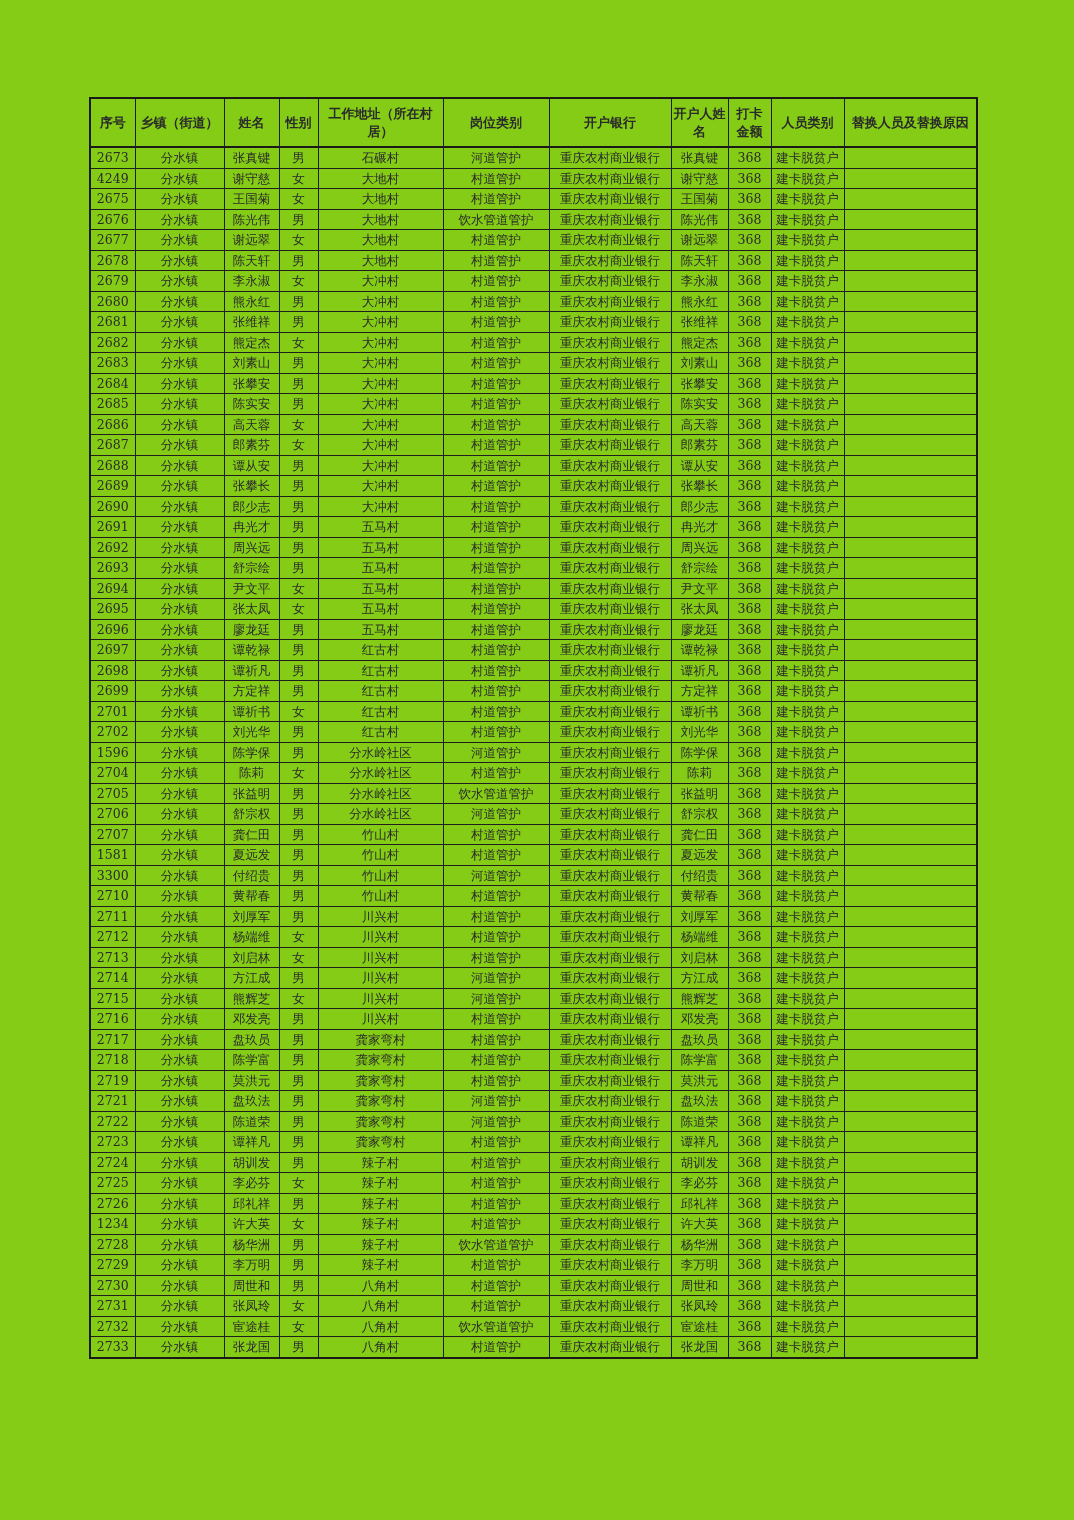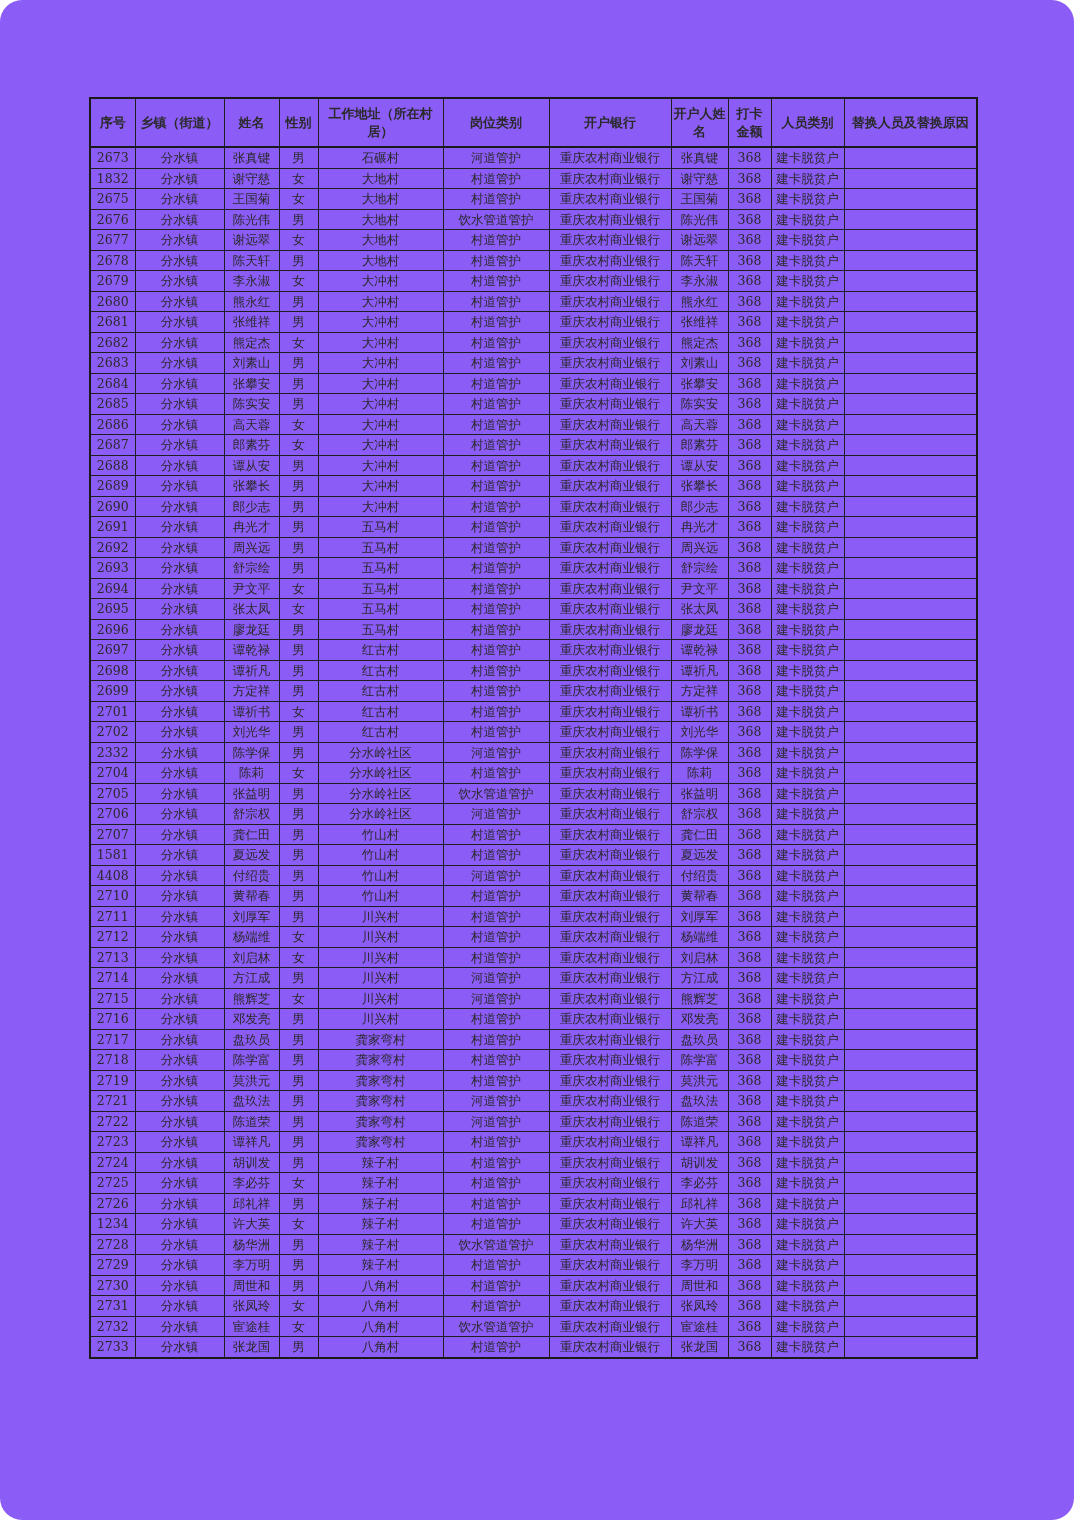--- a/index.html
+++ b/index.html
@@ -1,23 +1,22 @@
 <!DOCTYPE html>
 <html><head>
 <meta charset="utf-8">
 <style>
   html,body{margin:0;padding:0;background:#ffffff;}
   .page{
     position:relative;
     width:1074px;height:1520px;
-    background:#8b5cf6;
+    background:#84cc16;
     font-family:"DejaVu Serif","Liberation Serif",serif;
     color:#2a2a2a;
     overflow:hidden;
-    border-radius:22px;
   }
   table.roster{
     position:absolute;
     left:89px;top:97px;
     width:887px;
     border-collapse:collapse;
     table-layout:fixed;
     border:2px solid #1a1a1a;
   }
   table.roster th, table.roster td{
@@ -84,21 +83,21 @@
           <td>男</td>
           <td>石碾村</td>
           <td>河道管护</td>
           <td>重庆农村商业银行</td>
           <td>张真键</td>
           <td>368</td>
           <td>建卡脱贫户</td>
           <td></td>
         </tr>
         <tr>
-          <td>1832</td>
+          <td>4249</td>
           <td>分水镇</td>
           <td>谢守慈</td>
           <td>女</td>
           <td>大地村</td>
           <td>村道管护</td>
           <td>重庆农村商业银行</td>
           <td>谢守慈</td>
           <td>368</td>
           <td>建卡脱贫户</td>
           <td></td>
@@ -448,21 +447,21 @@
           <td>男</td>
           <td>红古村</td>
           <td>村道管护</td>
           <td>重庆农村商业银行</td>
           <td>刘光华</td>
           <td>368</td>
           <td>建卡脱贫户</td>
           <td></td>
         </tr>
         <tr>
-          <td>2332</td>
+          <td>1596</td>
           <td>分水镇</td>
           <td>陈学保</td>
           <td>男</td>
           <td>分水岭社区</td>
           <td>河道管护</td>
           <td>重庆农村商业银行</td>
           <td>陈学保</td>
           <td>368</td>
           <td>建卡脱贫户</td>
           <td></td>
@@ -526,21 +525,21 @@
           <td>男</td>
           <td>竹山村</td>
           <td>村道管护</td>
           <td>重庆农村商业银行</td>
           <td>夏远发</td>
           <td>368</td>
           <td>建卡脱贫户</td>
           <td></td>
         </tr>
         <tr>
-          <td>4408</td>
+          <td>3300</td>
           <td>分水镇</td>
           <td>付绍贵</td>
           <td>男</td>
           <td>竹山村</td>
           <td>河道管护</td>
           <td>重庆农村商业银行</td>
           <td>付绍贵</td>
           <td>368</td>
           <td>建卡脱贫户</td>
           <td></td>

